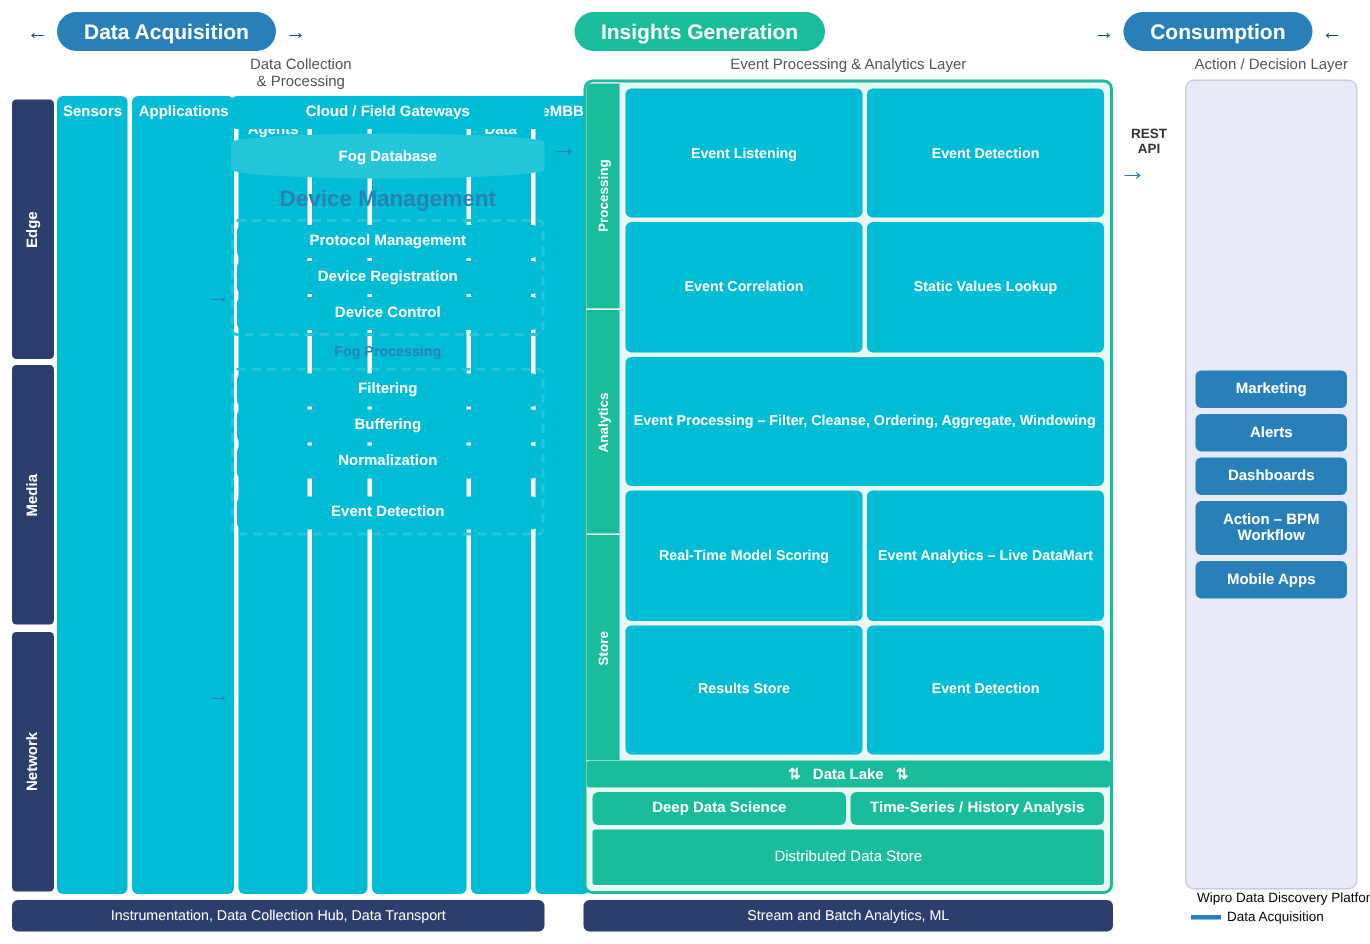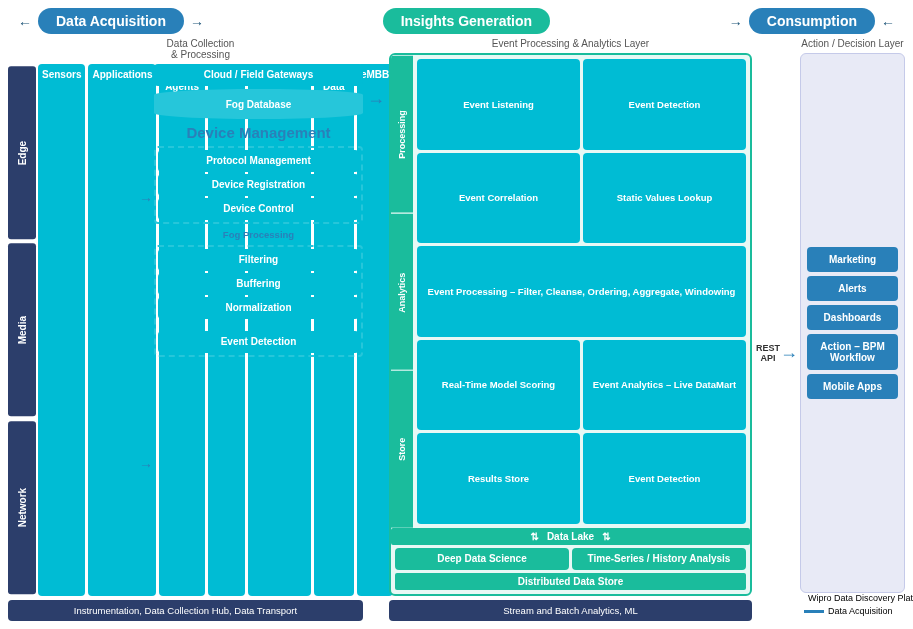--- a/index.html
+++ b/index.html
@@ -245,29 +245,29 @@
       font-size: 10px;
       font-weight: bold;
       flex: 1;
       line-height: 1.2;
     }
     .dist-store {
       background: #1abc9c;
       color: white;
       text-align: center;
       font-size: 10px;
-      font-weight: bold;
-      padding: 3px;
+      font-weight: normal;
+      padding: 13px;
       border-radius: 2px;
     }
     
     .right-panel {
       display: flex;
       flex-direction: column;
-      width: 105px;
+      width: 115px;
       flex-shrink: 0;
     }
     .action-label {
       font-size: 10px;
       color: #555;
       text-align: center;
       margin-bottom: 4px;
     }
     .consumption-box {
       background: #e8eaf6;
@@ -505,21 +505,21 @@
           </div>
           <div class="dist-store">Distributed Data Store</div>
         </div>
       </div>
 
       <div style="margin-top:4px">
         <div class="bottom-label-box">Stream and Batch Analytics, ML</div>
       </div>
     </div>
 
-    <div style="display:flex;flex-direction:row;align-items:center;justify-content:flex-start;padding-top:46px;width:40px;flex-shrink:0">
+    <div style="display:flex;flex-direction:column;align-items:flex-start;justify-content:flex-start;padding-top:46px;width:40px;flex-shrink:0">
       <div class="rest-api-label">REST API</div>
       <span style="color:#2980b9;font-size:18px">→</span>
     </div>
 
     <div class="right-panel">
       <div class="action-label">Action / Decision Layer</div>
 
       <div class="consumption-box">
         <div class="blue-btn">Marketing</div>
         <div class="blue-btn">Alerts</div>

